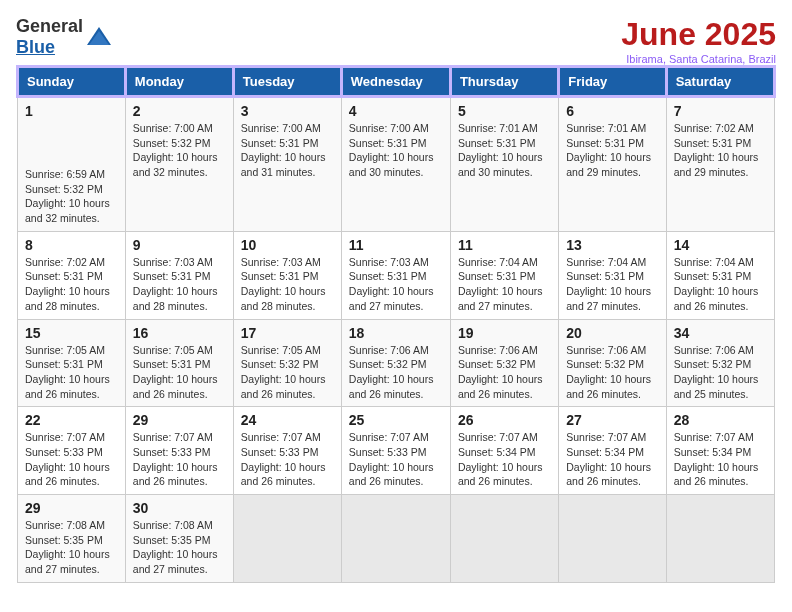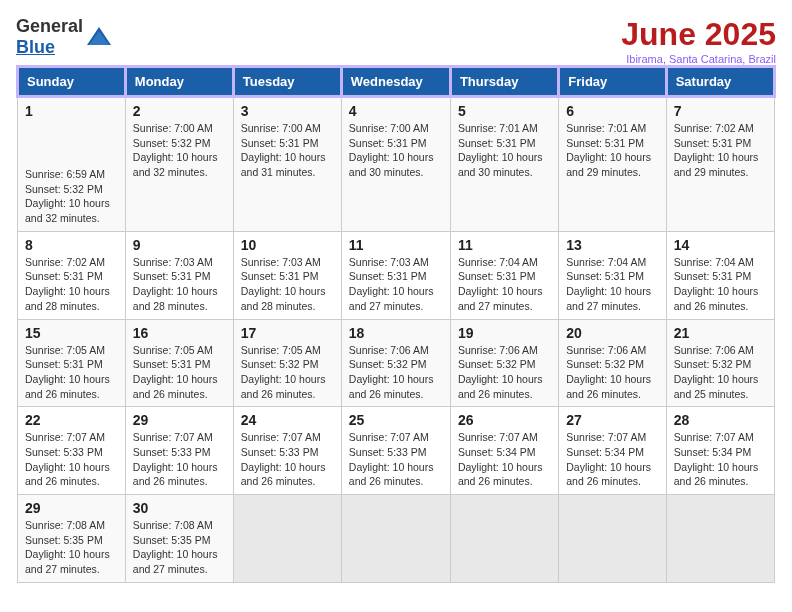--- a/index.html
+++ b/index.html
@@ -262,21 +262,21 @@
 and 26 minutes.</div>
         </td>
         <td>
           <span class="day-num">20</span>
           <div class="day-info" style="white-space: pre-line;">Sunrise: 7:06 AM
 Sunset: 5:32 PM
 Daylight: 10 hours
 and 26 minutes.</div>
         </td>
         <td>
-          <span class="day-num">21</span>
+          <span class="day-num">34</span>
           <div class="day-info" style="white-space: pre-line;">Sunrise: 7:06 AM
 Sunset: 5:32 PM
 Daylight: 10 hours
 and 25 minutes.</div>
         </td>
       </tr>
       <tr>
         <td>
           <span class="day-num">22</span>
           <div class="day-info" style="white-space: pre-line;">Sunrise: 7:07 AM

